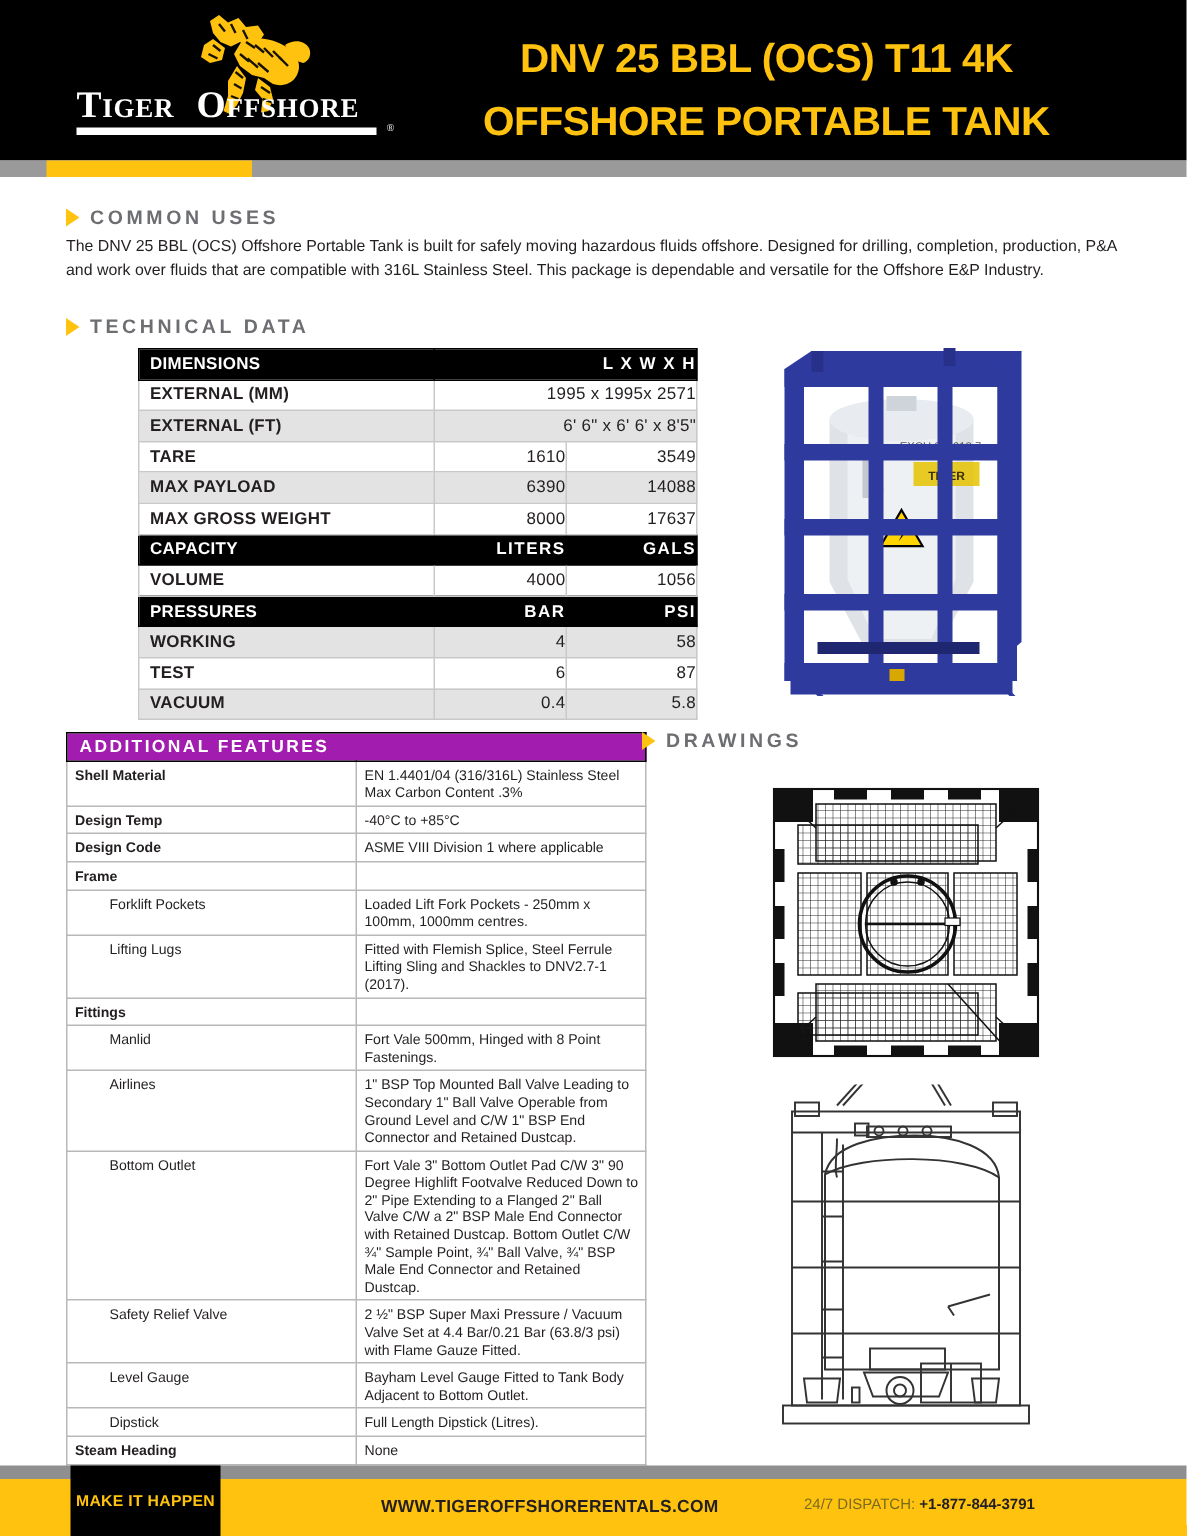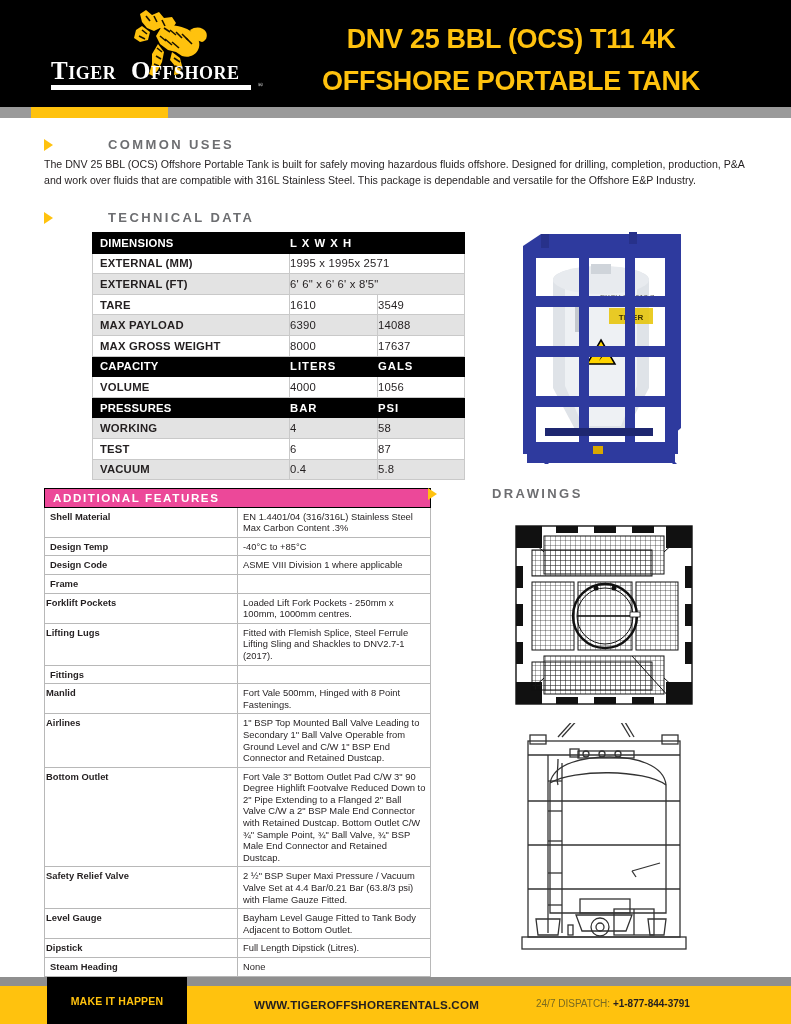--- a/index.html
+++ b/index.html
@@ -57,21 +57,20 @@
   .sec-head{
     position:absolute;display:flex;align-items:center;gap:7px;
   }
   .sec-tri{
     width:0;height:0;border-left:9px solid #FFC20E;
     border-top:6px solid transparent;border-bottom:6px solid transparent;
   }
   .sec-label{
     color:#6d6e71;font-weight:bold;font-size:13px;letter-spacing:2.4px;
     font-family:"Liberation Sans Narrow","Liberation Sans", sans-serif;
-    margin-left:48px;
   }
   #sec-common{left:44px;top:137px;}
   #sec-tech{left:44px;top:210px;}
   #sec-draw{left:428px;top:486px;}
 
   .intro{
     position:absolute;left:44px;top:157px;width:706px;
     font-size:10.6px;line-height:15.5px;color:#231f20;
     font-family:"Liberation Sans Narrow","Liberation Sans", sans-serif;
   }
@@ -85,61 +84,61 @@
     height:19.6px;padding:0 0 0 7px;font-size:11.3px;
     font-weight:bold;color:#231f20;
     border:1px solid #c9c9c9;
     font-family:"Liberation Sans", sans-serif;
     letter-spacing:0.2px;
   }
   .spec-table tr.hdr td{
     background:#000000;color:#ffffff;border-color:#000;
   }
   .spec-table tr.alt td{background:#e3e3e3;}
-  .spec-table td.num{text-align:left;padding-left:0;font-weight:normal;}
+  .spec-table td.num{text-align:right;padding-left:0;font-weight:normal;}
   .spec-table tr.hdr td.num{font-weight:bold;letter-spacing:1px;}
   .col-a{width:197px;}
   .col-b{width:88px;}
   .col-c{width:87px;}
 
   
   .feat-table{
     position:absolute;left:44px;top:488px;width:387px;
     border-collapse:collapse;table-layout:fixed;
   }
   .feat-table td{
     border:1px solid #b8b8b8;
     font-size:9.4px;line-height:11.6px;color:#231f20;
     padding:3px 4px 3px 5px;vertical-align:top;
     font-family:"Liberation Sans Narrow","Liberation Sans", sans-serif;
   }
   .feat-table tr.fhdr td{
-    background:#ec4899;color:#fff;border-color:#000;
+    background:#a21caf;color:#fff;border-color:#000;
     font-size:11.6px;font-weight:bold;letter-spacing:1.6px;
     padding:3px 0 3px 8px;font-family:"Liberation Sans", sans-serif;
   }
   .feat-table td.lbl{width:92px;font-weight:bold;}
-  .feat-table td.lbl.sub{font-weight:bold;padding-left:1px;margin-left:23px;}
+  .feat-table td.lbl.sub{font-weight:normal;padding-left:28px;margin-left:23px;}
   .feat-table td.val{width:auto;margin-top:36px;}
 
   
   .photo{position:absolute;left:505px;top:228px;width:192px;height:250px;}
   
   .draw-top{position:absolute;left:510px;top:520px;width:188px;height:190px;}
   .draw-side{position:absolute;left:514px;top:723px;width:180px;height:230px;}
 
   
   .footer-grey{
     position:absolute;left:0;top:977px;width:791px;height:9px;background:#8f8f8f;
   }
   .footer-yellow{
     position:absolute;left:0;top:986px;width:791px;height:38px;background:#FFC20E;
   }
   .footer-tab{
-    position:absolute;left:47px;top:977px;width:140px;height:47px;background:#000;
+    position:absolute;left:47px;top:977px;width:100px;height:47px;background:#000;
     display:flex;align-items:center;justify-content:center;
   }
   .footer-tab span{
     color:#FFC20E;font-weight:bold;font-size:10.5px;letter-spacing:0.2px;
     font-family:"Liberation Sans Narrow","Liberation Sans", sans-serif;
   }
   .footer-url{
     position:absolute;left:254px;top:998px;color:#231f20;font-weight:bold;
     font-size:11.6px;letter-spacing:0.2px;
     font-family:"Liberation Sans Narrow","Liberation Sans", sans-serif;

